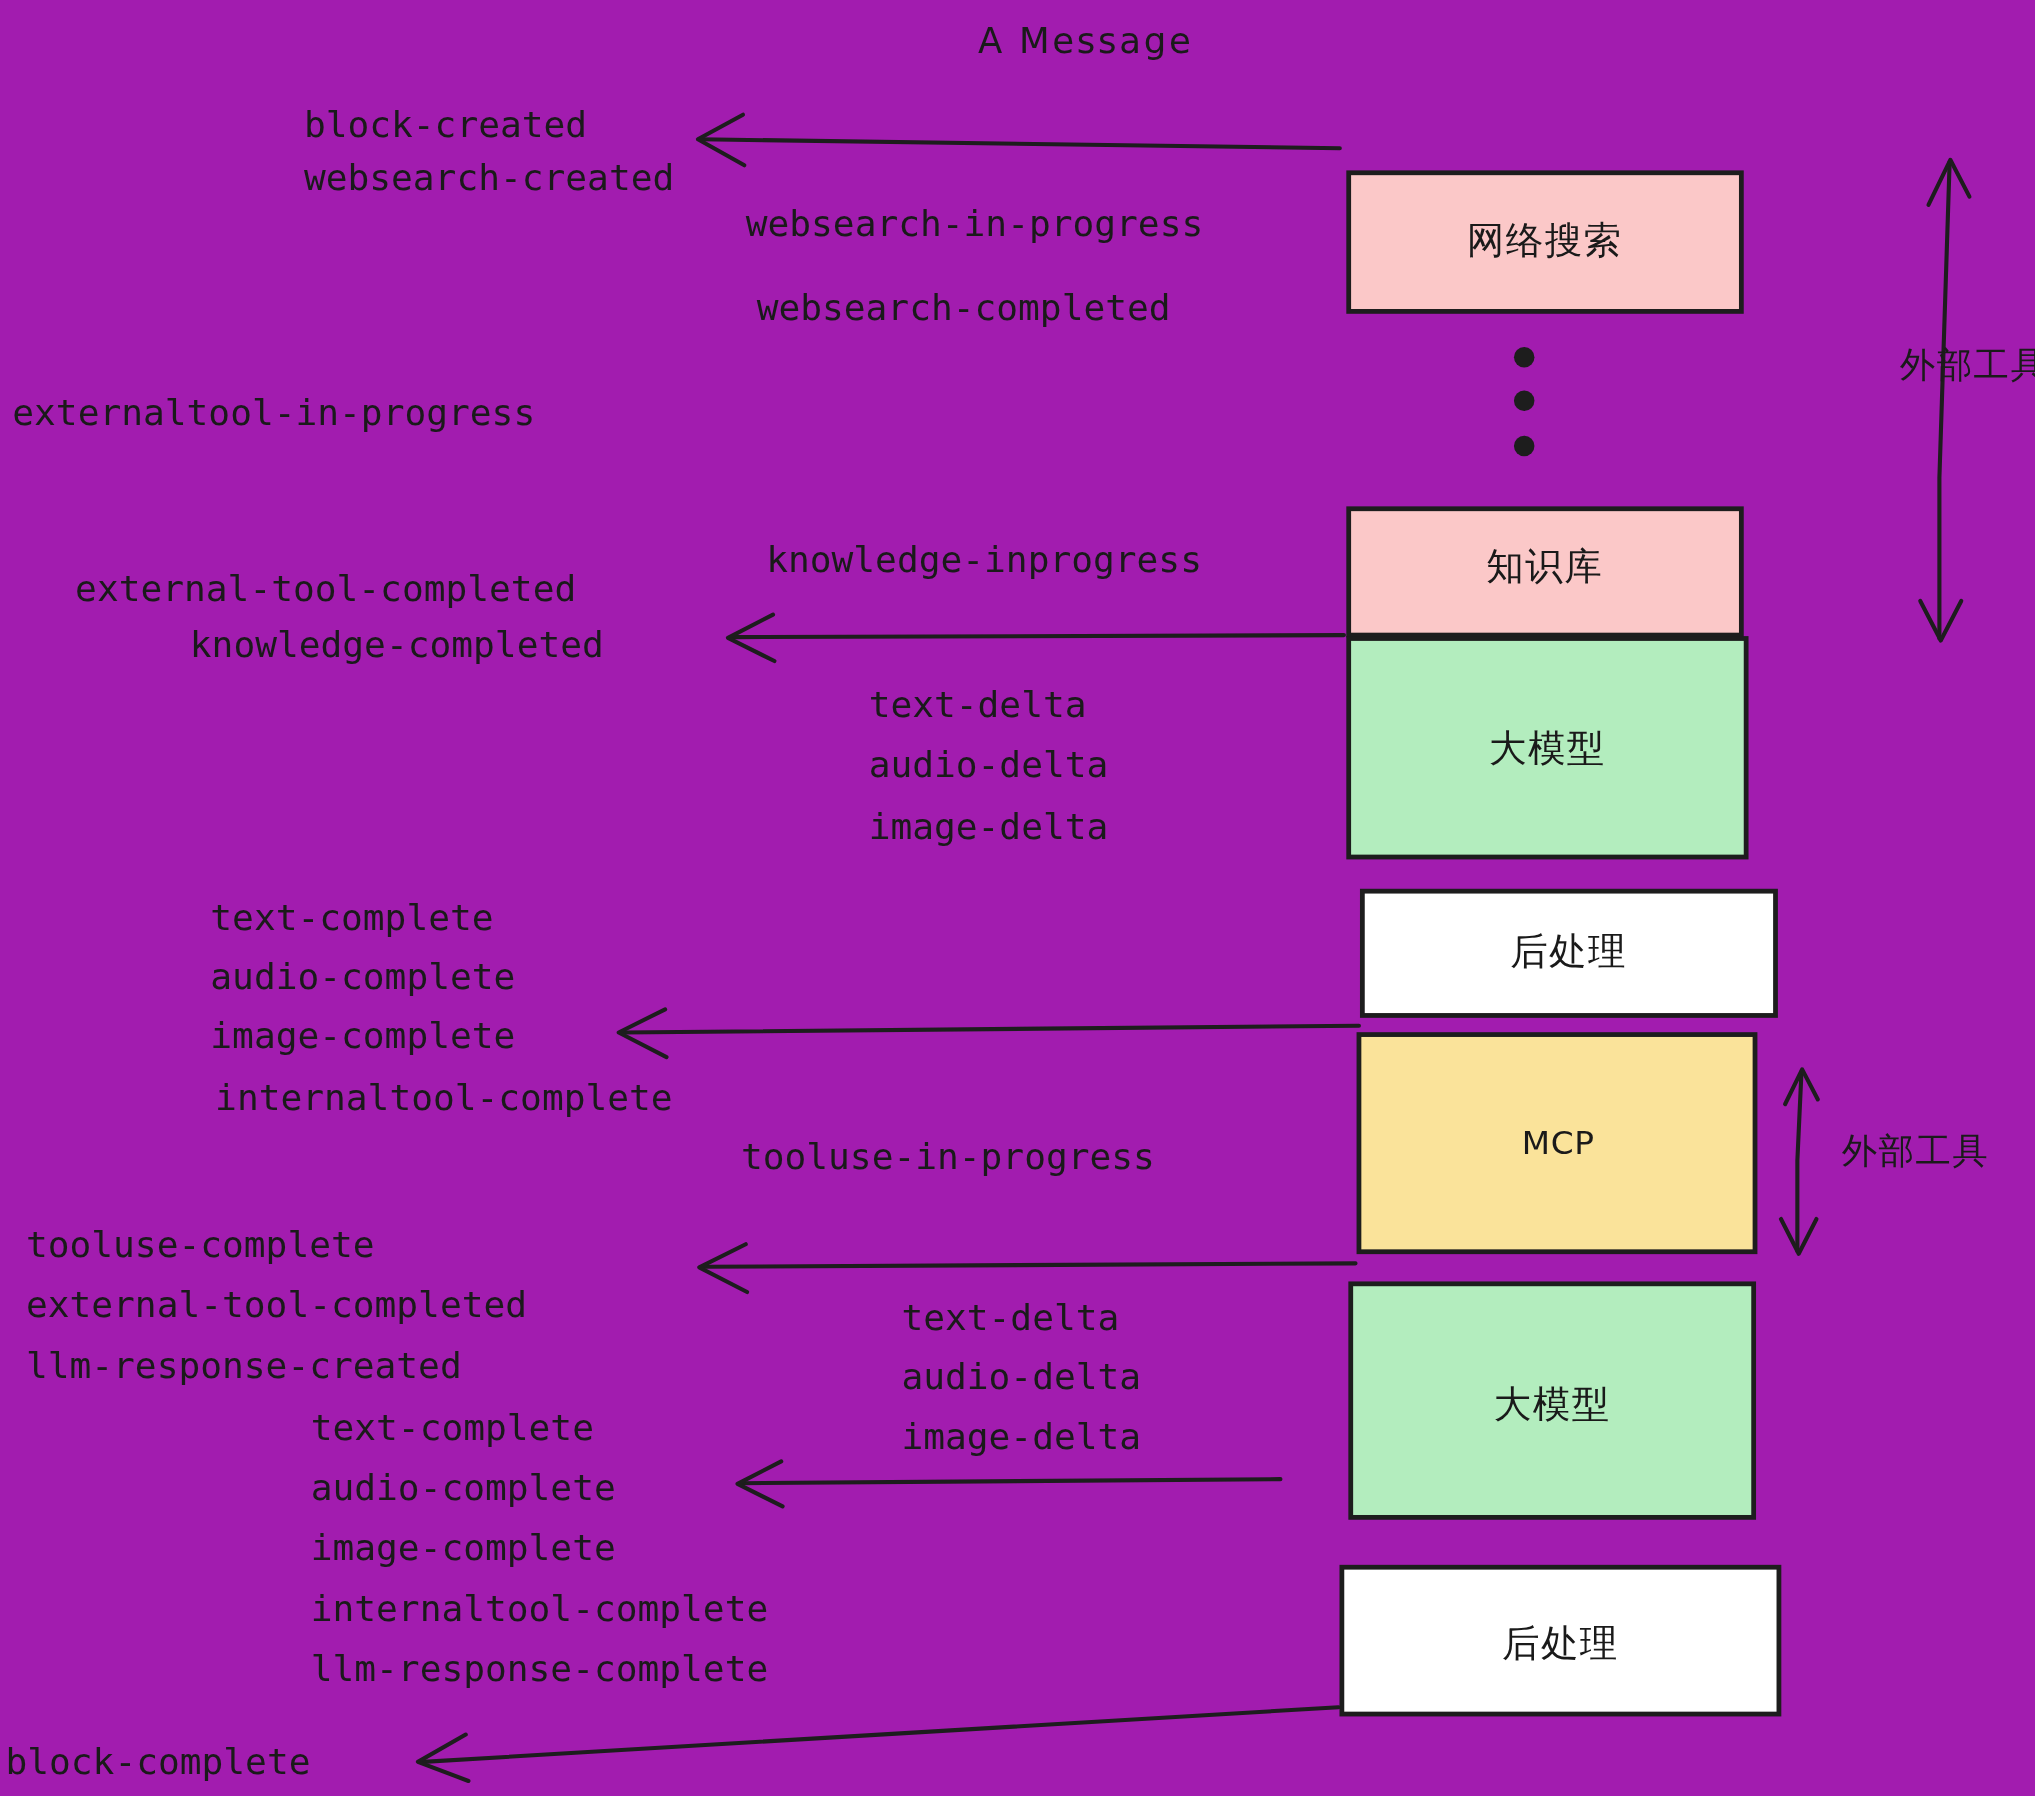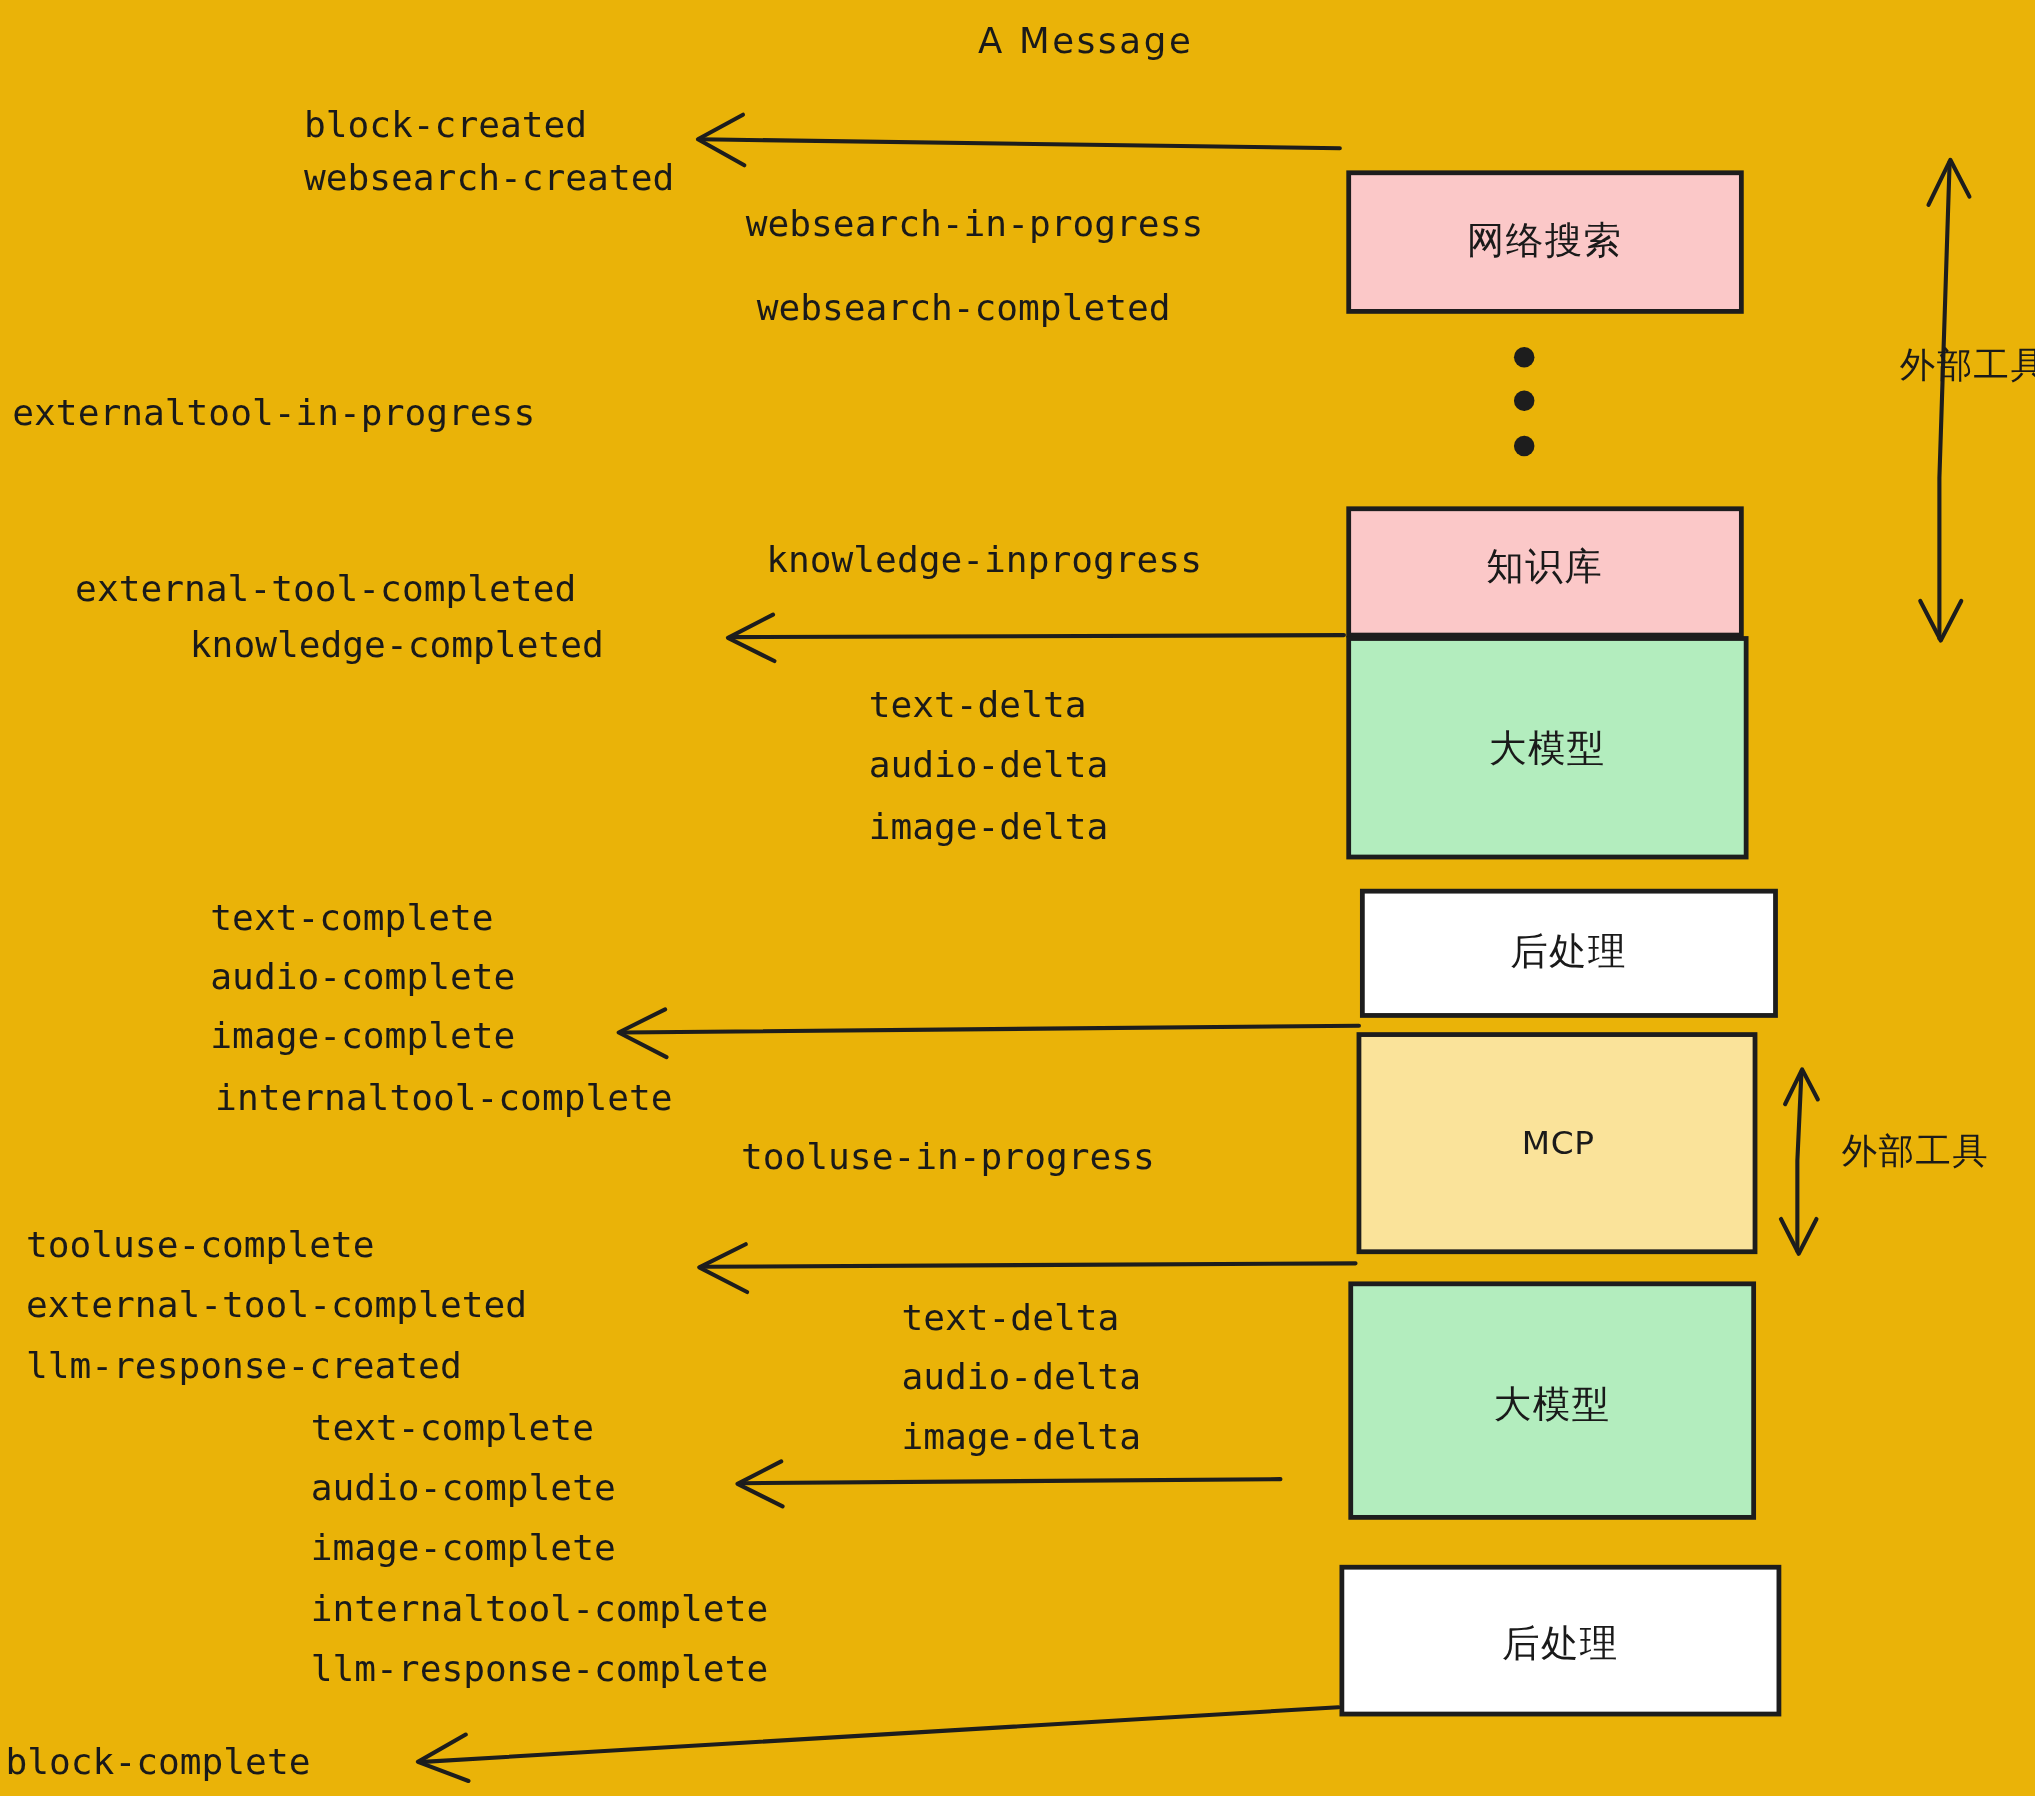--- a/index.html
+++ b/index.html
@@ -4,21 +4,21 @@
 <style>
   html, body {
     margin: 0;
     padding: 0;
     background: #ffffff;
   }
   #stage {
     position: relative;
     width: 2035px;
     height: 1796px;
-    background: #eab308;
+    background: #a21caf;
     overflow: hidden;
     font-family: "DejaVu Sans Mono", "Liberation Mono", monospace;
   }
   svg.layer {
     position: absolute;
     top: 0; left: 0;
     width: 2035px;
     height: 1796px;
   }
   text { fill: #1a1a1a; }

